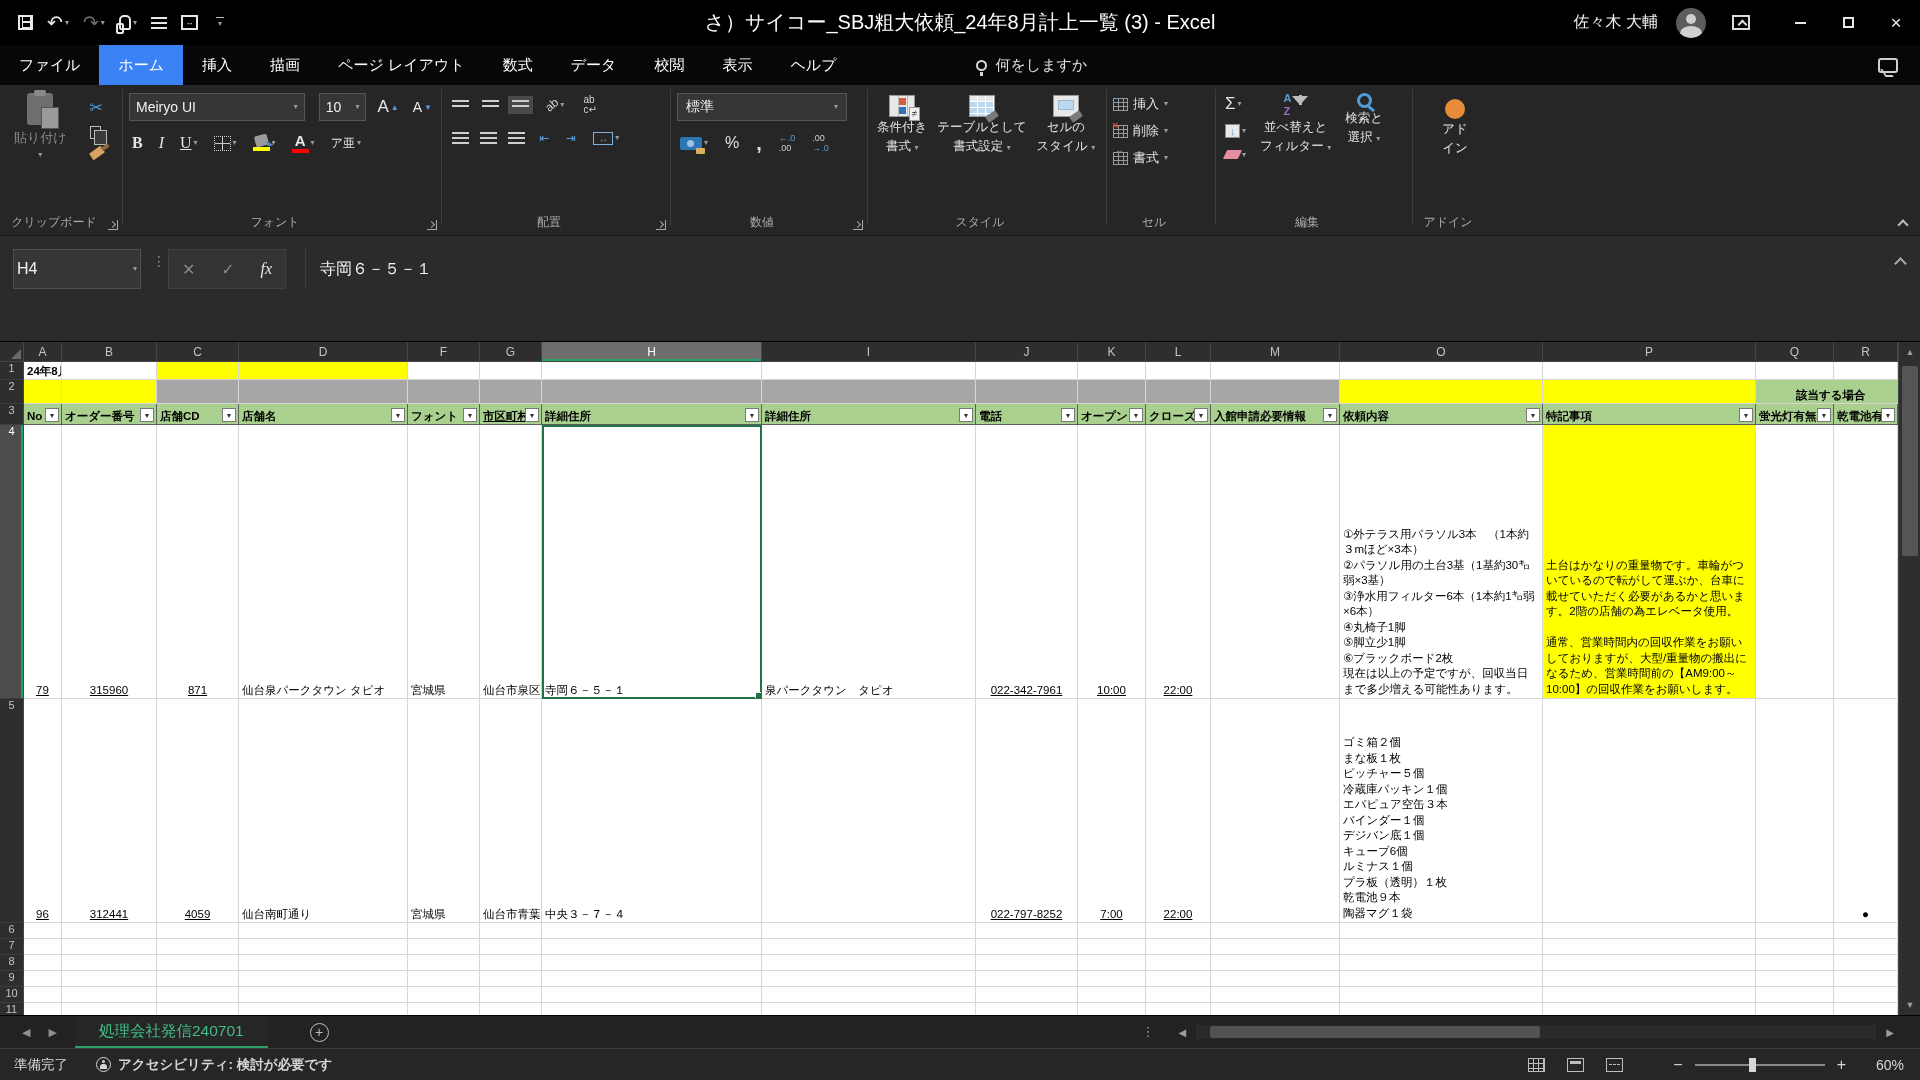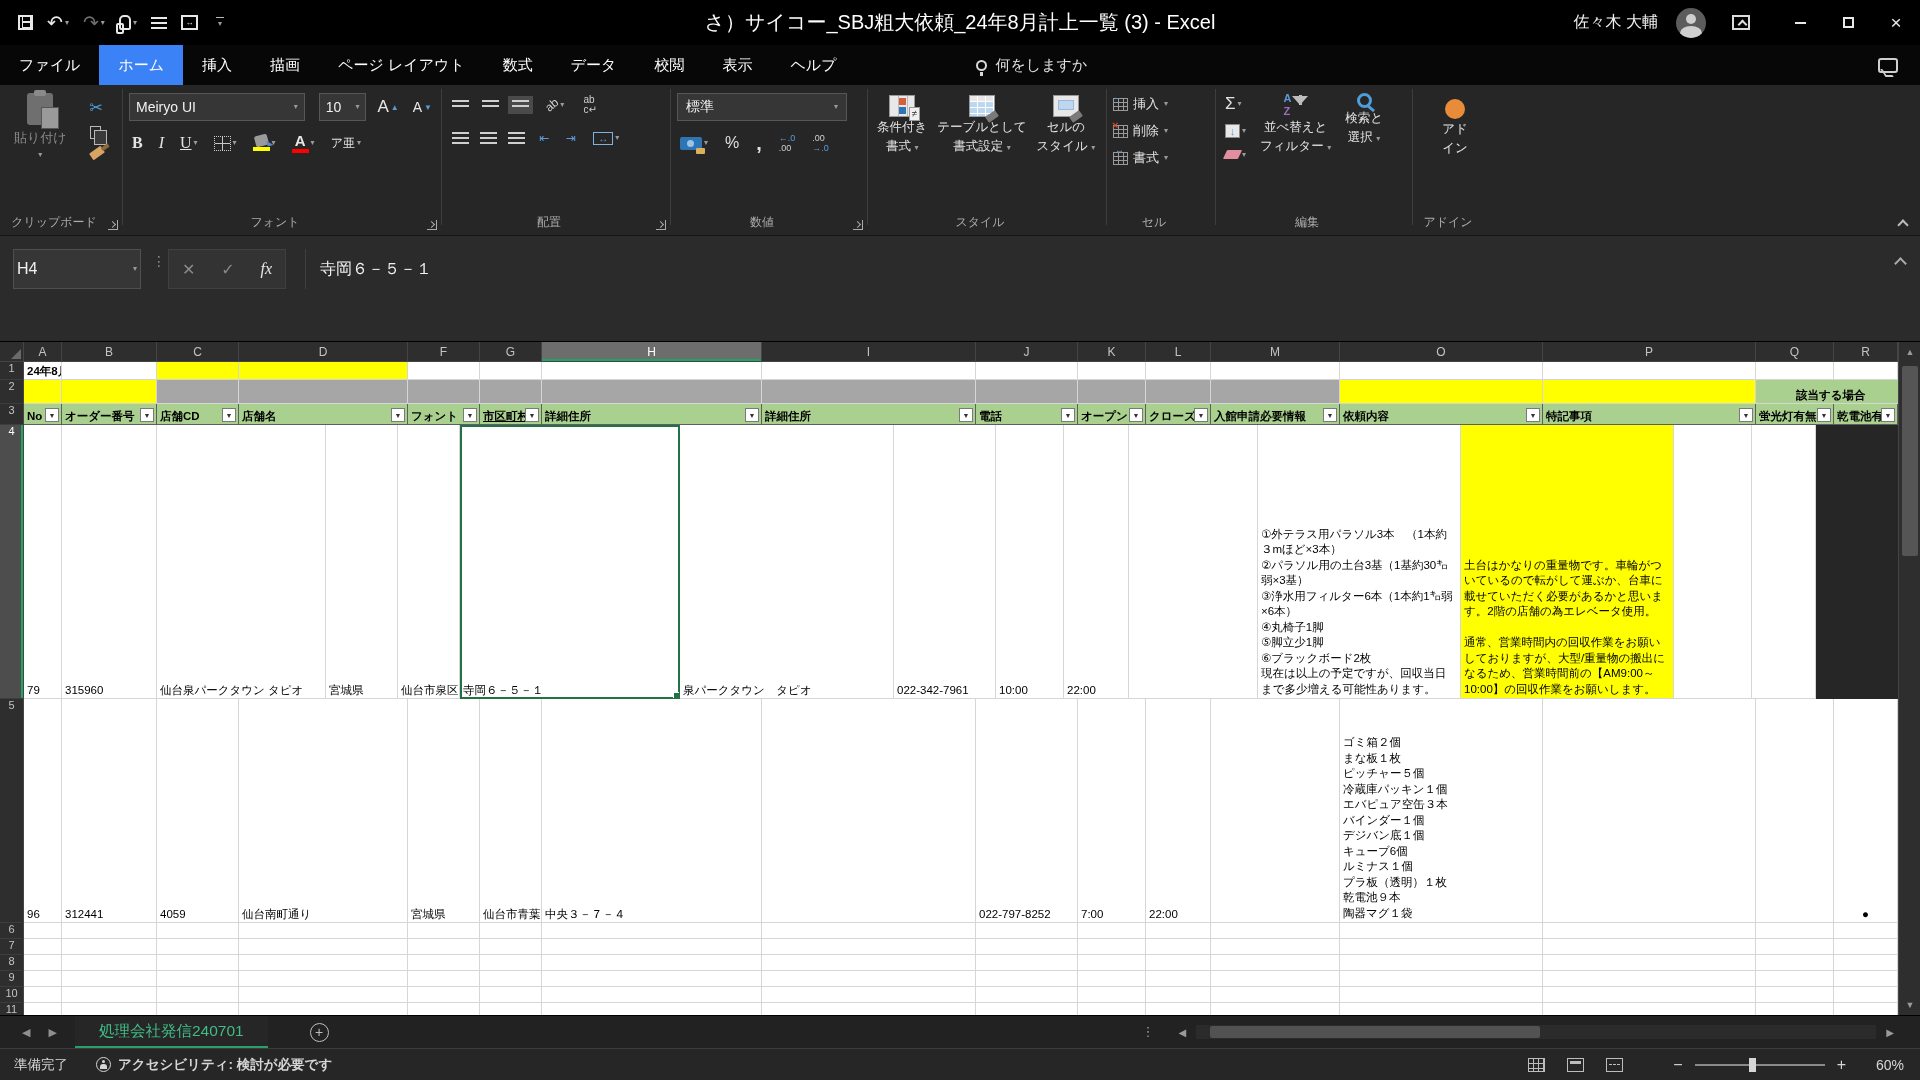--- a/index.html
+++ b/index.html
@@ -185,21 +185,21 @@
   .grow-area { position:relative; }
   .g-row { display:flex; }
   .gut { width:24px; background:#2e2e2e; border-right:1px solid #454545; border-bottom:1px solid #3d3d3d;
     color:#c3c3c3; font-size:11px; display:flex; align-items:flex-start; justify-content:center; flex:none; }
   .gut.active { background:#4d4d4d; color:#fff; box-shadow:inset -2px 0 0 #21A366; }
   .cell { position:relative; background:#fff; border-right:1px solid #d6d6d6; border-bottom:1px solid #d6d6d6;
     overflow:hidden; display:flex; align-items:flex-end; flex:none; }
   .cell .tx { padding:0 3px 1px 3px; font-size:11.5px; line-height:14px; color:#000; width:100%;
     white-space:nowrap; overflow:hidden; }
   .cell .tx.pre { white-space:pre-wrap; line-height:15.5px; }
-  .cell .tx.ar { text-align:left; }
+  .cell .tx.ar { text-align:center;text-decoration:underline; }
   .cell .tx.ac { text-align:center; }
   .cell .tx.bd { font-weight:bold; }
   .cell .tx.flow { overflow:visible; position:relative; z-index:2; width:auto; }
   .cell.bg-y { background:#FFFF00; }
   .cell.bg-g { background:#A6A6A6; }
   .cell.bg-gn { background:#A9D08E; }
   .cell.hd { background:#A9D08E; border-right:1px solid #5e5e5e; border-bottom:1px solid #5e5e5e; }
   .cell.hd .tx { font-weight:bold; padding-right:18px; }
   .cell.sel { outline:2px solid #217346; outline-offset:-2px; z-index:3; }
   .cell.sel::after { content:""; position:absolute; right:0; bottom:0; width:5px; height:5px; background:#217346; border-left:1px solid #fff; border-top:1px solid #fff; }
@@ -690,20 +690,23 @@
           </div>
         </div>
         <div class="g-row" style="height: 274px;">
           <div class="gut active">4</div>
           <div class="cell" style="width: 38px;">
             <div class="tx ar">79</div>
           </div>
           <div class="cell" style="width: 95px;">
             <div class="tx ar">315960</div>
           </div>
+          <div class="cell" style="width: 82px;">
+            <div class="tx ar">871</div>
+          </div>
           <div class="cell" style="width: 169px;">
             <div class="tx">仙台泉パークタウン タピオ</div>
           </div>
           <div class="cell" style="width: 72px;">
             <div class="tx">宮城県</div>
           </div>
           <div class="cell" style="width: 62px;">
             <div class="tx">仙台市泉区</div>
           </div>
           <div class="cell sel" style="width: 220px;">

